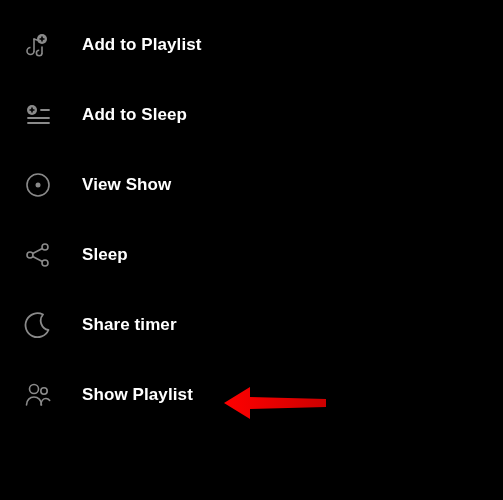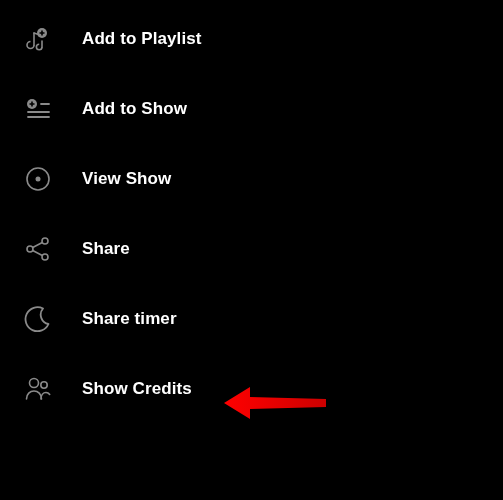--- a/index.html
+++ b/index.html
@@ -5,21 +5,21 @@
     * { margin: 0; padding: 0; box-sizing: border-box; }
     body {
       width: 503px;
       height: 500px;
       background: #000000;
       font-family: -apple-system, BlinkMacSystemFont, "Segoe UI", Helvetica, Arial, sans-serif;
       overflow: hidden;
       position: relative;
     }
     .menu-list {
-      padding: 4px 0 0 20px;
+      padding: 10px 0 0 20px;
       display: flex;
       flex-direction: column;
       border-radius: 13px;
     }
     .menu-item {
       display: flex;
       align-items: center;
       height: 70px;
       cursor: pointer;
     }
@@ -72,21 +72,21 @@
   <div class="menu-item">
     <span class="icon-wrap">
       <svg viewBox="0 0 28 28" fill="none" stroke="#8a8a8a" stroke-width="1.8">
         <circle cx="8" cy="9" r="5" fill="#8a8a8a" stroke="none"></circle>
         <path d="M8 6.5 v5 M5.5 9 h5" stroke="#000" stroke-width="1.6"></path>
         <path d="M17 9 h8" stroke-linecap="round"></path>
         <path d="M4 17 h21" stroke-linecap="round"></path>
         <path d="M4 22 h21" stroke-linecap="round"></path>
       </svg>
     </span>
-    <span class="menu-label">Add to Show</span>
+    <span class="menu-label">Add to Sleep</span>
   </div>
 
   <div class="menu-item">
     <span class="icon-wrap">
       <svg viewBox="0 0 28 28" fill="none" stroke="#8a8a8a" stroke-width="1.6">
         <circle cx="14" cy="14" r="11"></circle>
         <circle cx="14" cy="14" r="2.5" fill="#8a8a8a" stroke="none"></circle>
       </svg>
     </span>
     <span class="menu-label">View Show</span>
@@ -96,42 +96,42 @@
   <div class="menu-item">
     <span class="icon-wrap">
       <svg viewBox="0 0 28 28" fill="none" stroke="#8a8a8a" stroke-width="1.6">
         <circle cx="21" cy="6" r="3"></circle>
         <circle cx="6" cy="14" r="3"></circle>
         <circle cx="21" cy="22" r="3"></circle>
         <path d="M18.3 7.5 L8.7 12.5"></path>
         <path d="M8.7 15.5 L18.3 20.5"></path>
       </svg>
     </span>
-    <span class="menu-label">Share</span>
+    <span class="menu-label">Sleep</span>
   </div>
 
   <div class="menu-item">
     <span class="icon-wrap">
       <svg viewBox="0 0 28 28" fill="none" stroke="#8a8a8a" stroke-width="1.8">
         <path d="M19 3.5 A12 12 0 1 0 24.5 19 A9.5 9.5 0 0 1 19 3.5 Z" stroke-linejoin="round"></path>
       </svg>
     </span>
     <span class="menu-label">Share timer</span>
   </div>
 
   <div class="menu-item">
     <span class="icon-wrap">
       <svg viewBox="0 0 28 28" fill="none" stroke="#8a8a8a" stroke-width="1.6">
         <circle cx="10" cy="8" r="4.5"></circle>
         <path d="M2.5 24 c0-5 3.5-8 7.5-8 s7.5 3 7.5 8" stroke-linecap="round"></path>
         <circle cx="20" cy="10" r="3.2"></circle>
         <path d="M17 24 c0-4 2.2-6.5 5-6.5 c1.5 0 2.8 0.7 3.7 1.9" stroke-linecap="round"></path>
       </svg>
     </span>
-    <span class="menu-label">Show Credits</span>
+    <span class="menu-label">Show Playlist</span>
   </div>
 
 </div>
 
 <div class="arrow-annotation">
   <svg width="110" height="36" viewBox="0 0 110 36">
     <defs>
       <linearGradient id="ag" x1="0" y1="0" x2="1" y2="0">
         <stop offset="0" stop-color="#ff0000"></stop>
         <stop offset="1" stop-color="#cc0000"></stop>

